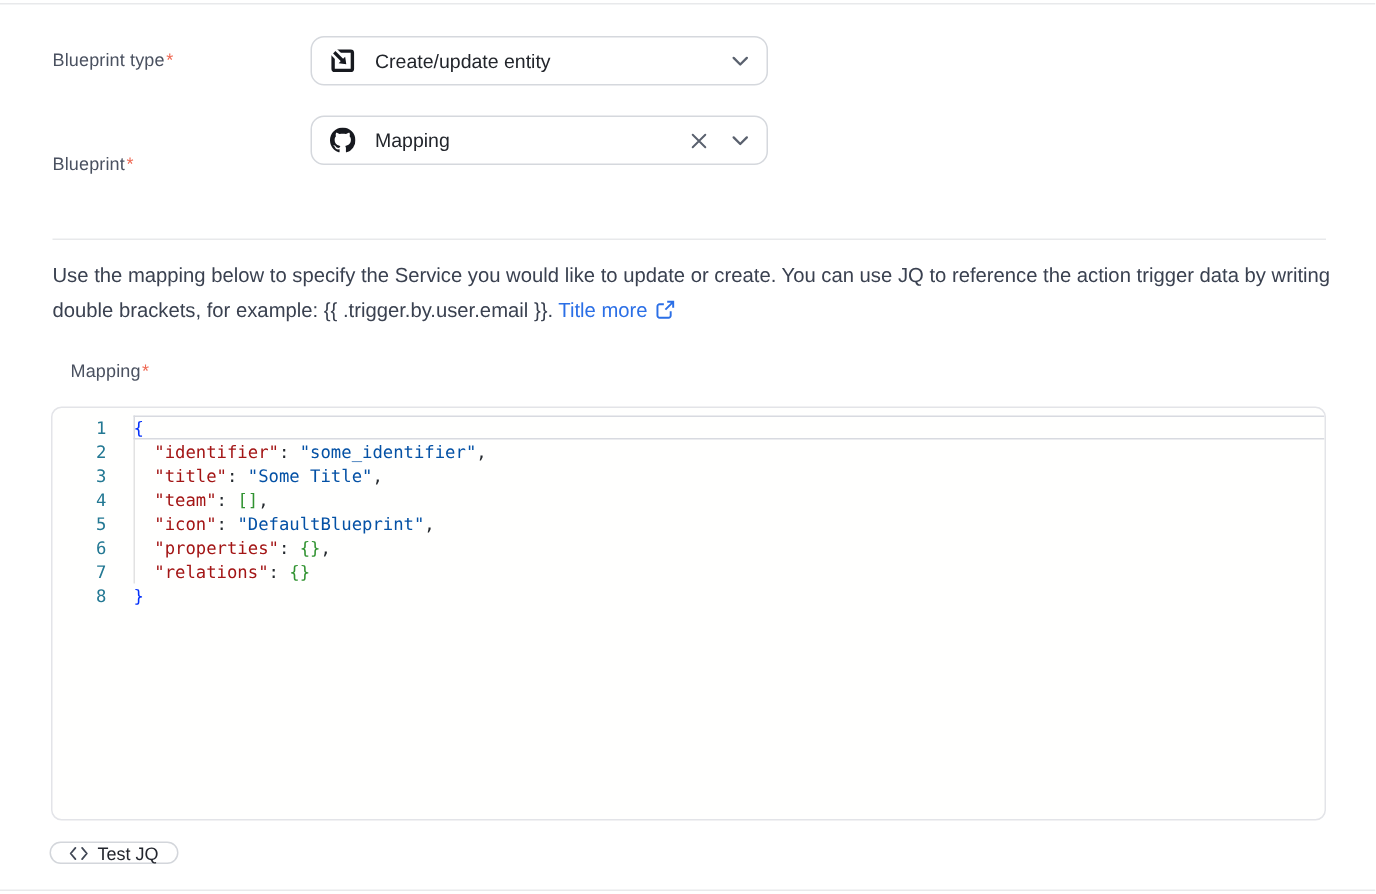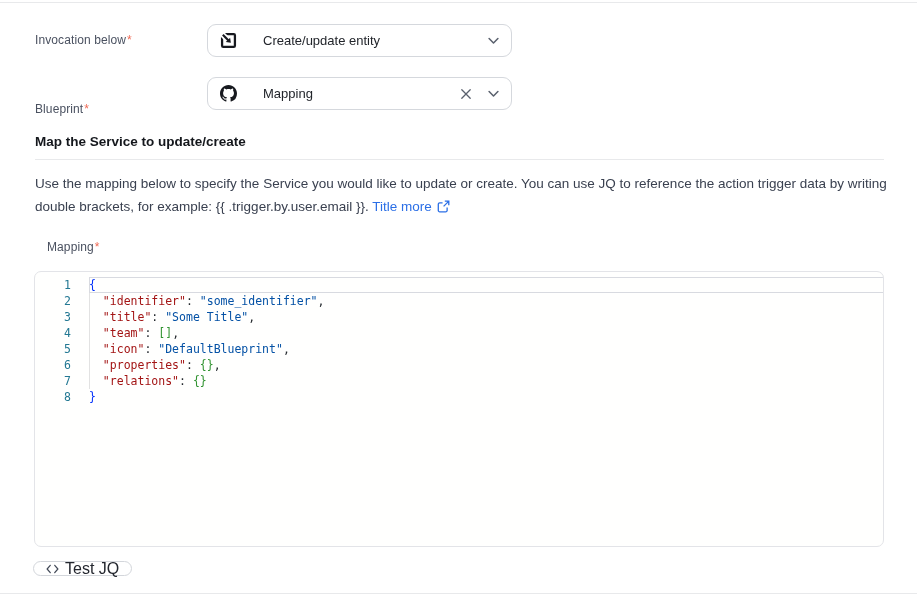--- a/index.html
+++ b/index.html
@@ -21,21 +21,21 @@
     font-size: 12px; color: #4a5160; letter-spacing: .1px;
   }
   .label-invocation { top: 33px; }
   .label-blueprint  { top: 102px; }
   .label-mapping    { top: 240px; margin-left: 12px; }
   .req { color: var(--required-color, #ef6a55); margin-left: 1px; }
 
   .select {
     position: absolute; left: 207px; width: 305px; height: 33px;
     border: 1px solid #d5d8dd; border-radius: 9px; background: #fff;
-    display: flex; align-items: center; padding: 0 12px; gap: 26px;
+    display: flex; align-items: center; padding: 0 12px; gap: 13px;
     cursor: pointer;
   }
   .select-invocation { top: 24px; }
   .select-blueprint  { top: 77px; }
   .sel-value { font-size: 13px; color: #22252b; }
   .sel-right { margin-left: auto; display: flex; align-items: center; gap: 16px; }
   .icon { display: inline-flex; align-items: center; justify-content: center; }
 
   .section-heading {
     position: absolute; left: 35px; top: 134px;
@@ -73,32 +73,32 @@
   .tok-bracket-outer  { color: var(--tok-bracket-outer, #0431fa); }
   .tok-bracket-nested { color: var(--tok-bracket-nested, #319331); }
   .tok-key            { color: var(--tok-key, #a31515); }
   .tok-string         { color: var(--tok-string, #0451a5); }
   .tok-plain          { color: var(--tok-plain, #24292e); }
 
   .test-jq-btn {
     position: absolute; left: 33px; top: 561px; height: 15px;
     display: inline-flex; align-items: center; gap: 6px; padding: 0 12px;
     border: 1px solid #d3d6db; border-radius: 14px; background: #fff;
-    font-size: 16px; color: #23262e; cursor: pointer;
+    font-size: 12px; color: #23262e; cursor: pointer;
     font-family: "Liberation Sans", "DejaVu Sans", sans-serif;
   }
 </style>
 </head>
 <body>
 
 <div class="page">
 
   <div class="hdiv top-divider"></div>
 
-  <div class="field-label label-invocation"><span>Invocation below</span><span class="req">*</span></div>
+  <div class="field-label label-invocation"><span>Blueprint type</span><span class="req">*</span></div>
 
   <div class="select select-invocation">
     <span class="icon">
       <svg width="17" height="17" viewBox="0 0 18 18">
         <rect x="2.2" y="2.2" width="13.6" height="13.6" rx="1.2" fill="none" stroke="#17191f" stroke-width="2.4"></rect>
         <path d="M0 0 L10.6 10.6" stroke="#ffffff" stroke-width="6"></path>
         <path d="M3 3 L9 9" stroke="#17191f" stroke-width="2.3"></path>
         <polygon points="11.5,11.5 10.7,6.1 6.1,10.7" fill="#17191f"></polygon>
       </svg>
     </span>
@@ -128,21 +128,20 @@
           </svg>
       </span>
       <span class="icon">
         <svg width="11" height="8" viewBox="0 0 10 7">
             <path d="M1 1.3 L5 5.3 L9 1.3" fill="none" stroke="#5a616e" stroke-width="1.4" stroke-linecap="round" stroke-linejoin="round"></path>
           </svg>
       </span>
     </span>
   </div>
 
-  <div class="section-heading">Map the Service to update/create</div>
   <div class="hdiv section-divider"></div>
 
   <p class="description"><span>Use the mapping below to specify the Service you would like to update or create. You can use JQ to reference the action trigger data by writing double brackets, for example: {{ .trigger.by.user.email }}. </span><a class="learn-more"><span>Title more</span><svg width="13" height="13" viewBox="0 0 14 14">
           <path d="M10.9 8 v3.2 a1.5 1.5 0 0 1 -1.5 1.5 H2.9 a1.5 1.5 0 0 1 -1.5 -1.5 V4.6 a1.5 1.5 0 0 1 1.5 -1.5 H6" fill="none" stroke="currentColor" stroke-width="1.4"></path>
           <path d="M8.4 1.3 h4.3 v4.3 M12.5 1.5 L7.1 6.9" fill="none" stroke="currentColor" stroke-width="1.4"></path>
         </svg></a></p>
 
   <div class="field-label label-mapping"><span>Mapping</span><span class="req">*</span></div>
 
   <div class="editor">

